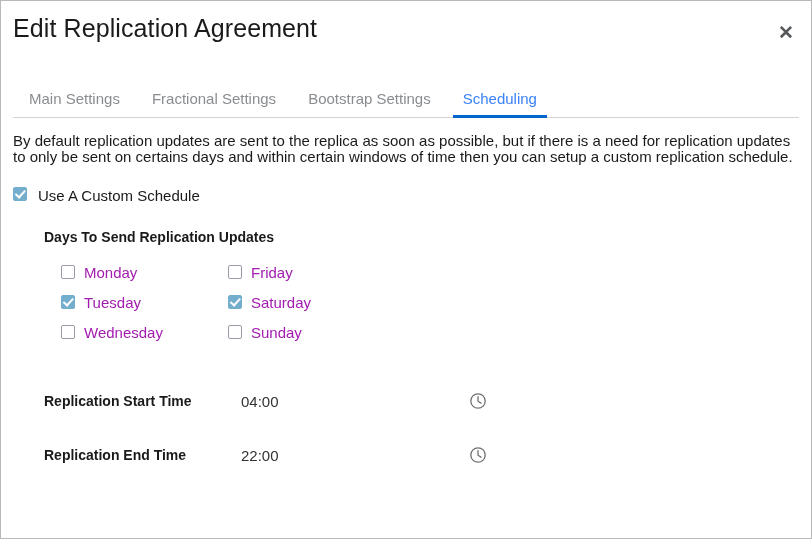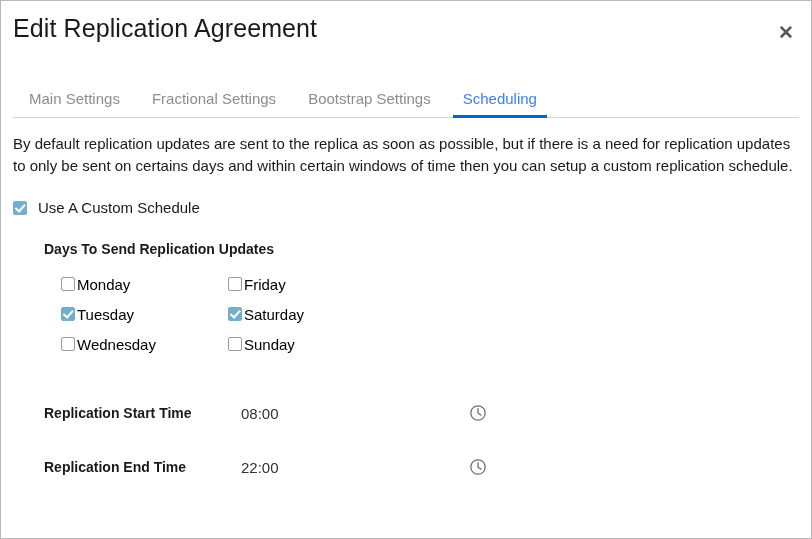--- a/index.html
+++ b/index.html
@@ -90,29 +90,28 @@
     height: 3px;
     background: #0066cc;
   }
 
   
   .modal-body {
     padding: 0 12px;
   }
   .intro-text {
     font-size: 15px;
-    line-height: 22px;
+    line-height: 16px;
     color: #1a1a1a;
     max-width: 790px;
   }
 
   
   .custom-schedule-row {
     display: flex;
-    align-items: center;
     margin-top: 22px;
   }
   .checkbox {
     width: 14px;
     height: 14px;
     min-width: 14px;
     box-sizing: border-box;
     border: 1px solid #9a9aa8;
     border-radius: 2px;
     background: #ffffff;
@@ -156,23 +155,23 @@
   }
   .days-col {
     width: 184px;
   }
   .day-row {
     display: flex;
     align-items: center;
     height: 30px;
   }
   .day-label {
-    margin-left: 2px;
-    font-size: 15px;
-    color: #000000;
+    margin-left: 9px;
+    font-size: 15px;
+    color: #a21caf;
   }
   .day-indent {
     margin-left: 17px;
   }
 
   
   .time-rows {
     margin-left: 31px;
     margin-top: 27px;
   }
@@ -262,21 +261,21 @@
           </div>
         </div>
 
       </div>
     </div>
 
     <div class="time-rows">
 
       <div class="time-row">
         <span class="time-label">Replication Start Time</span>
-        <span class="time-value">08:00</span>
+        <span class="time-value">04:00</span>
         <span class="clock-icon">
           <svg viewBox="0 0 18 18" width="18" height="18" fill="none" stroke="currentColor" stroke-width="1.3">
             <circle cx="9" cy="9" r="7.2"></circle>
             <path d="M9 4.6 V9.2 L12 11.1" stroke-linecap="round"></path>
           </svg>
         </span>
       </div>
 
       <div class="time-row">
         <span class="time-label">Replication End Time</span>

